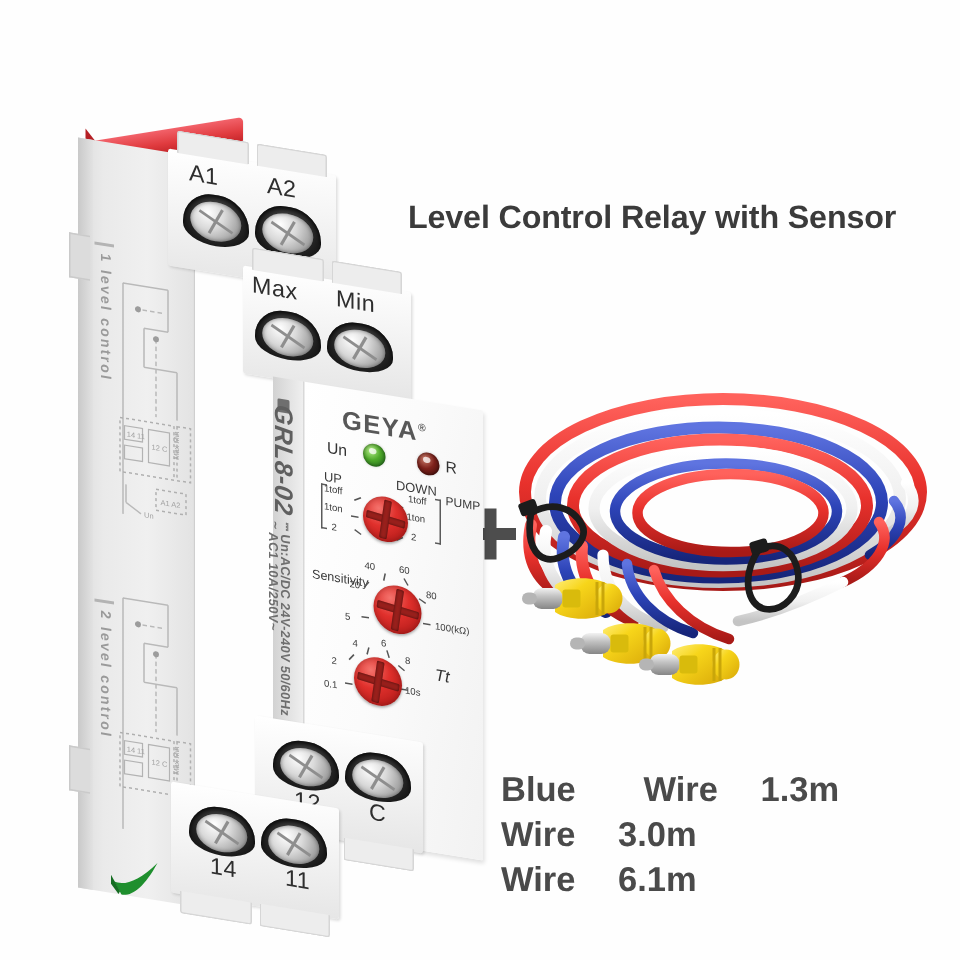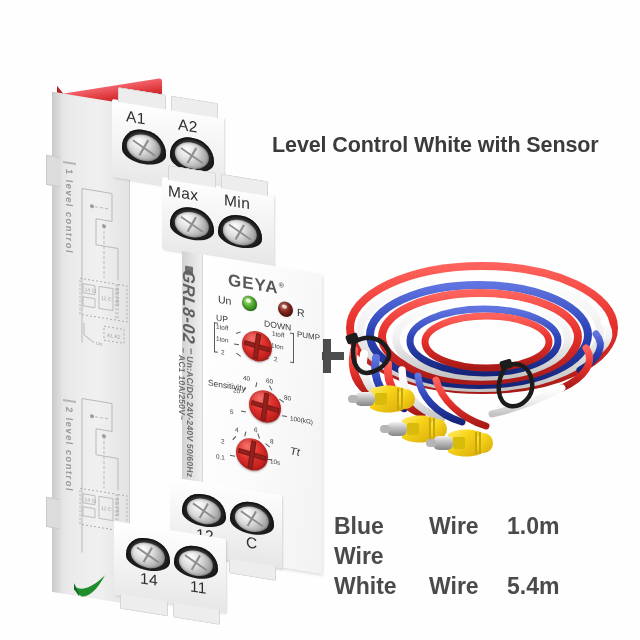--- a/index.html
+++ b/index.html
@@ -279,21 +279,21 @@
   
   #harness { position: absolute; left: 330px; top: 238px; width: 310px; height: 268px; }
   #harness svg { width: 100%; height: 100%; display: block; }
 </style>
 </head>
 <body>
 
 <div id="stage">
 
   <div class="headline">
-    <span>Level Control White with Sensor</span>
+    <span>Level Control Relay with Sensor</span>
   </div>
 
   <div class="plus"></div>
 
   <div id="relay">
 
     <div class="din-clip"></div>
     <div class="din-clip-side"></div>
 
     <div class="side-wall">
@@ -619,25 +619,25 @@
         <rect x="123" y="199" width="12" height="12" rx="2" fill="#d9bb0c"></rect>
         <path d="M146 194 L146 216 M150 194 L150 216" stroke="#c9a60a" stroke-width="2"></path>
       </g>
     </svg>
   </div>
 
   <div class="wirespecs">
     <div class="wirerow">
       <span class="c-color">Blue</span>
       <span class="c-word">Wire</span>
-      <span class="c-len">1.0m</span>
+      <span class="c-len">1.3m</span>
     </div>
     <div class="wirerow">
       <span class="c-word">Wire</span>
+      <span class="c-len">3.0m</span>
     </div>
     <div class="wirerow">
-      <span class="c-color">White</span>
       <span class="c-word">Wire</span>
-      <span class="c-len">5.4m</span>
+      <span class="c-len">6.1m</span>
     </div>
   </div>
 
 </div>
 
 </body></html>

